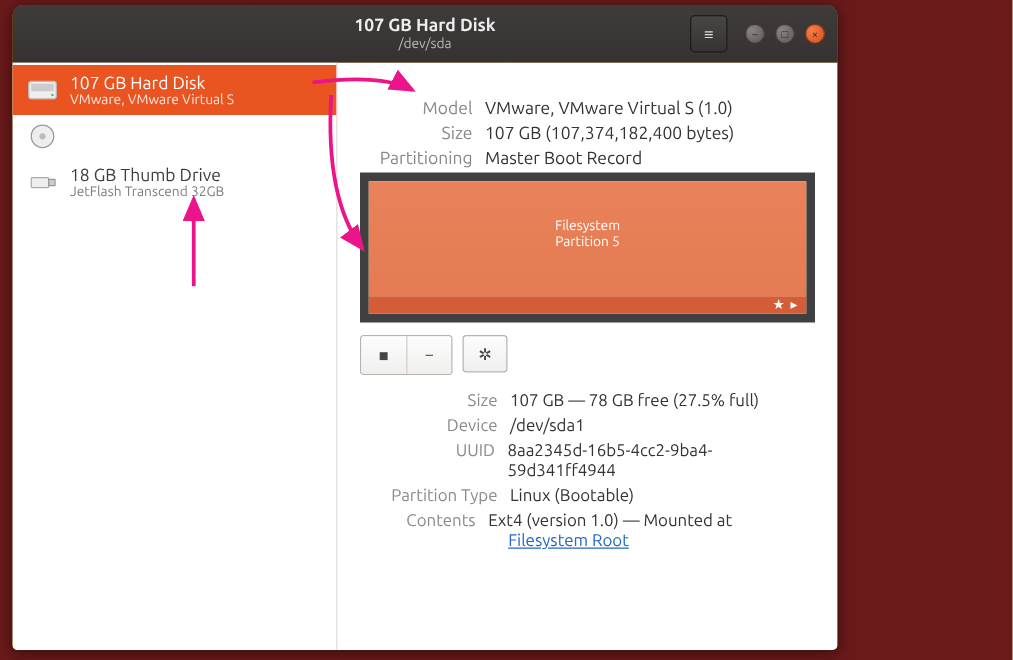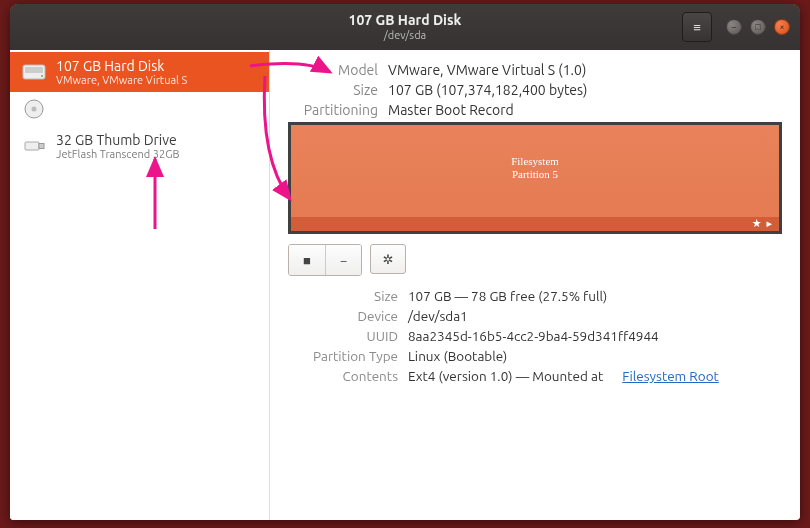--- a/index.html
+++ b/index.html
@@ -10,21 +10,21 @@
     background: #6b1a1a;
     width: 810px;
     height: 528px;
     overflow: hidden;
     color: #3c3c3c;
   }
   .window {
     position: absolute;
     left: 10px;
     top: 4px;
-    width: 790px;
+    width: 660px;
     height: 516px;
     border-radius: 8px 8px 4px 4px;
     overflow: hidden;
     box-shadow: 0 2px 12px rgba(0,0,0,0.5);
     background: #a16207;
     display: flex;
     flex-direction: column;
   }
   .titlebar {
     height: 46px;
@@ -81,31 +81,30 @@
     gap: 8px;
     cursor: pointer;
   }
   .dev-item.selected { background: #e95420; color: #fff;}
   .dev-item .icon-slot { width: 28px; display:flex; justify-content:center;}
   .dev-text .l1 { font-size: 14px;}
   .dev-text .l2 { font-size: 11px; opacity: 0.85; color:#666;}
   .dev-item.selected .dev-text .l2 { color: #fff; }
   .main {
     flex: 1;
-    padding: 12px 18px 12px 18px;
+    padding: 28px 18px 12px 18px;
     overflow:auto;
   }
   .kv { display:flex; margin-bottom:4px; font-size:14px;}
   .kv .k { width: 90px; text-align:right; color:#888; margin-right:10px;}
   .kv .v { color:#333;}
   .volumes-hdr { font-weight:700; font-size:14px; margin:12px 0 8px 2px; color:#333;}
   .vol-map {
-    border:3px solid #404040;
+    border:7px solid #404040;
     background:#fff;
-    font-family:Liberation Serif, serif;
   }
   .vol-canvas {
     height:106px;
     background: linear-gradient(#e9825a,#e47b52);
     border-bottom: 14px solid #d35d39;
     position:relative;
     text-align:center;
     color:#fff;
     font-size:11px;
   }
@@ -197,21 +196,21 @@
       </div>
 
       <div class="dev-item">
         <div class="icon-slot">
           <svg width="24" height="22">
               <rect x="3" y="7" width="14" height="8" rx="1" fill="#eee" stroke="#aaa"></rect>
               <rect x="17" y="8.5" width="5" height="5" fill="#ccc" stroke="#999"></rect>
             </svg>
         </div>
         <div class="dev-text">
-          <div class="l1">32 GB Thumb Drive</div>
+          <div class="l1">18 GB Thumb Drive</div>
           <div class="l2">JetFlash Transcend 32GB</div>
         </div>
       </div>
     </div>
 
     <div class="main">
       <div class="kv">
         <div class="k">Model</div>
         <div class="v">VMware, VMware Virtual S (1.0)</div>
       </div>

